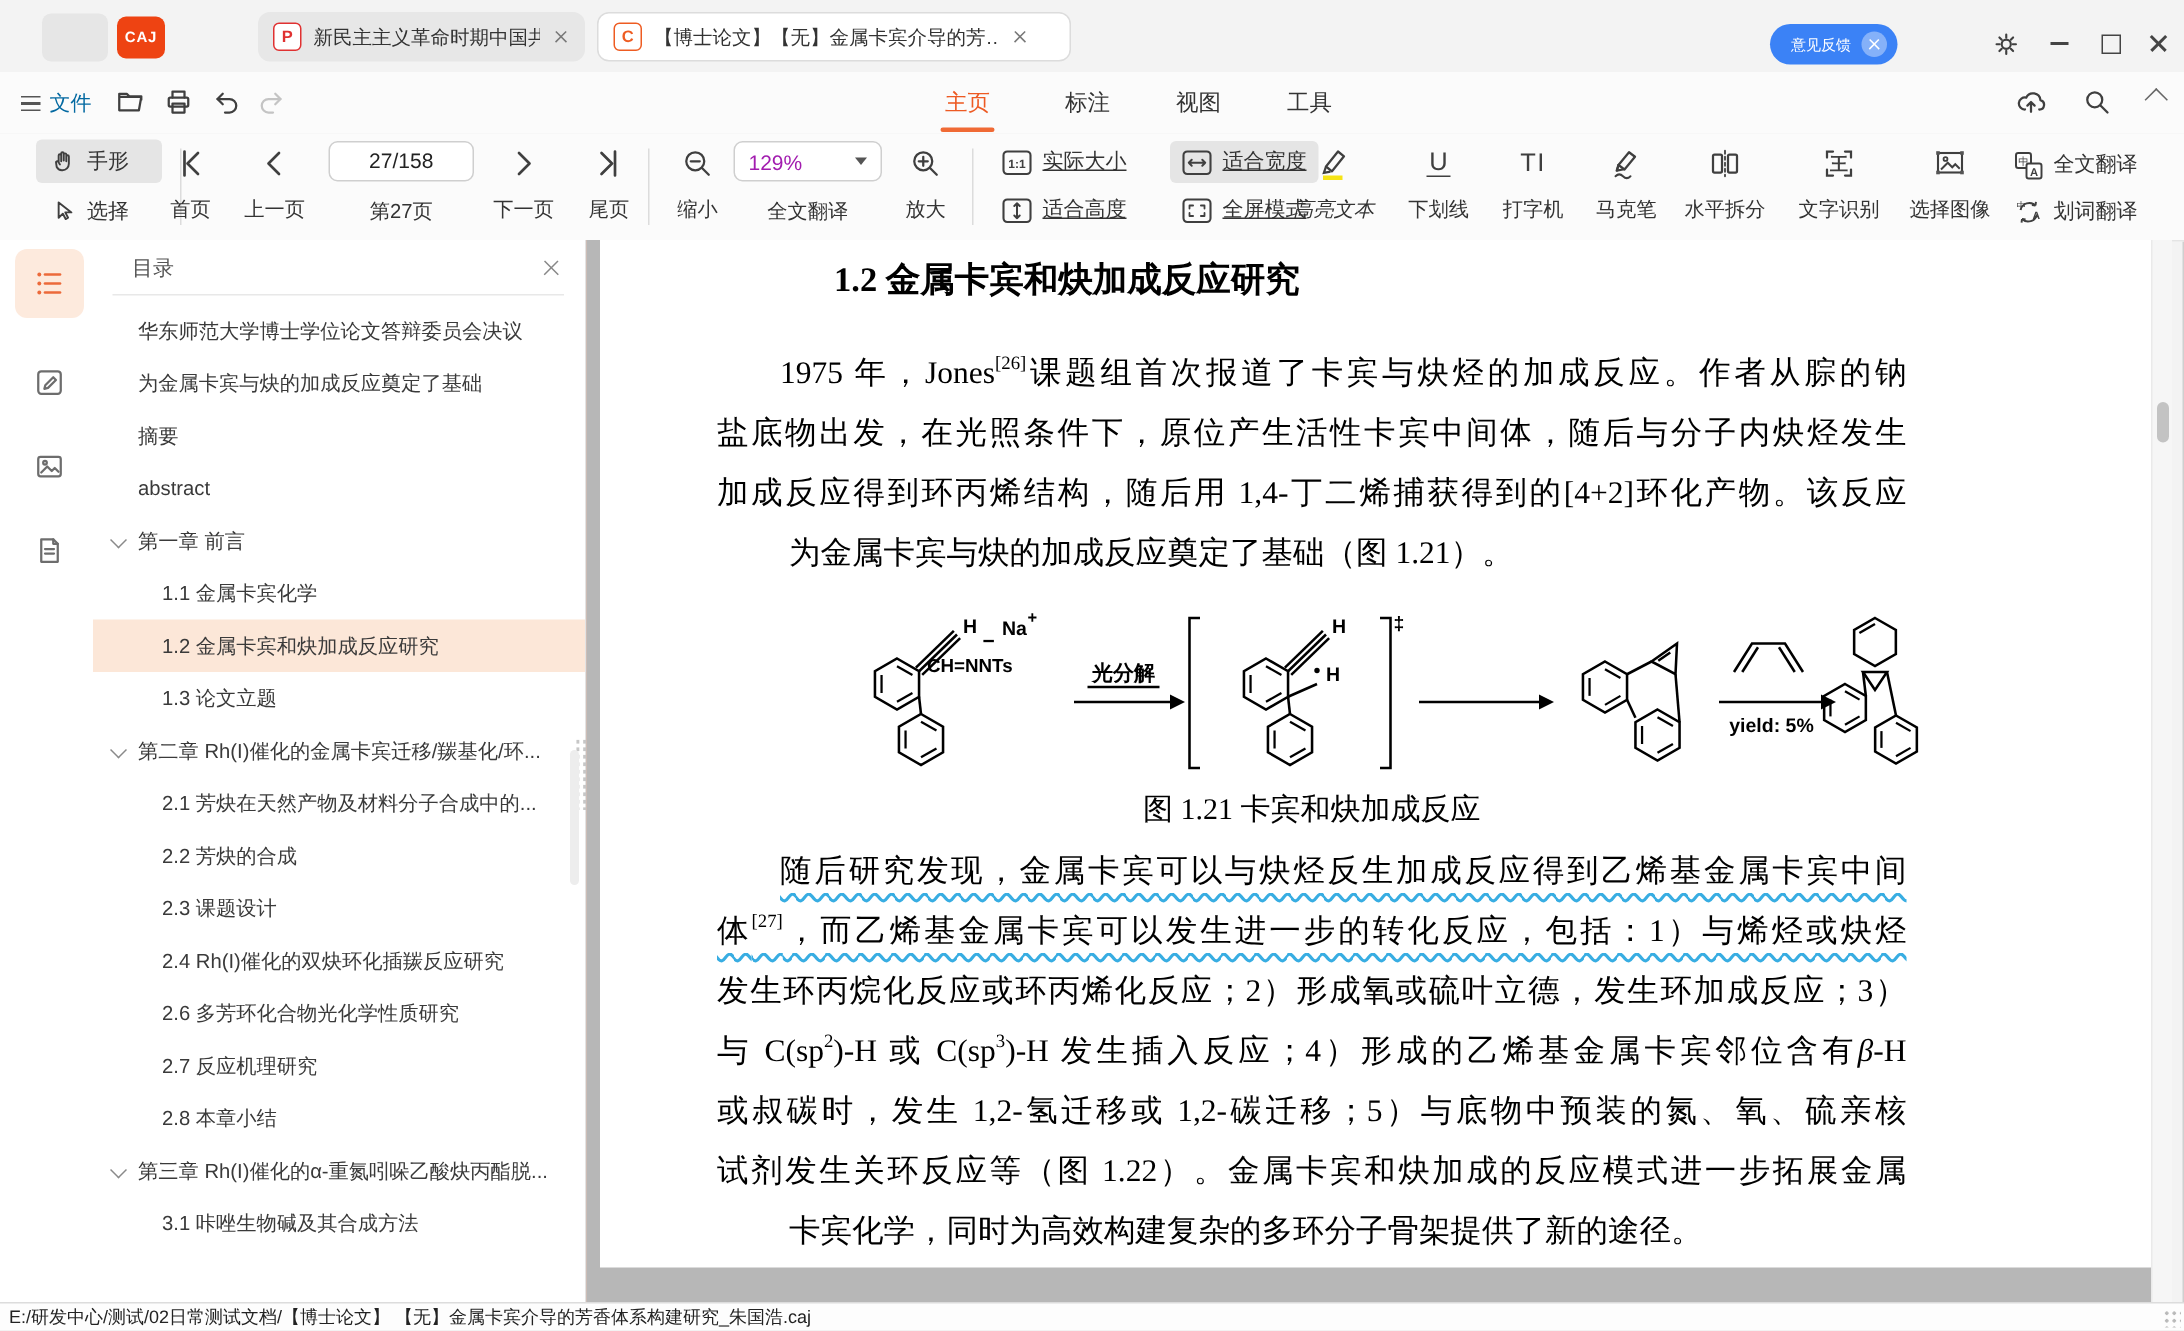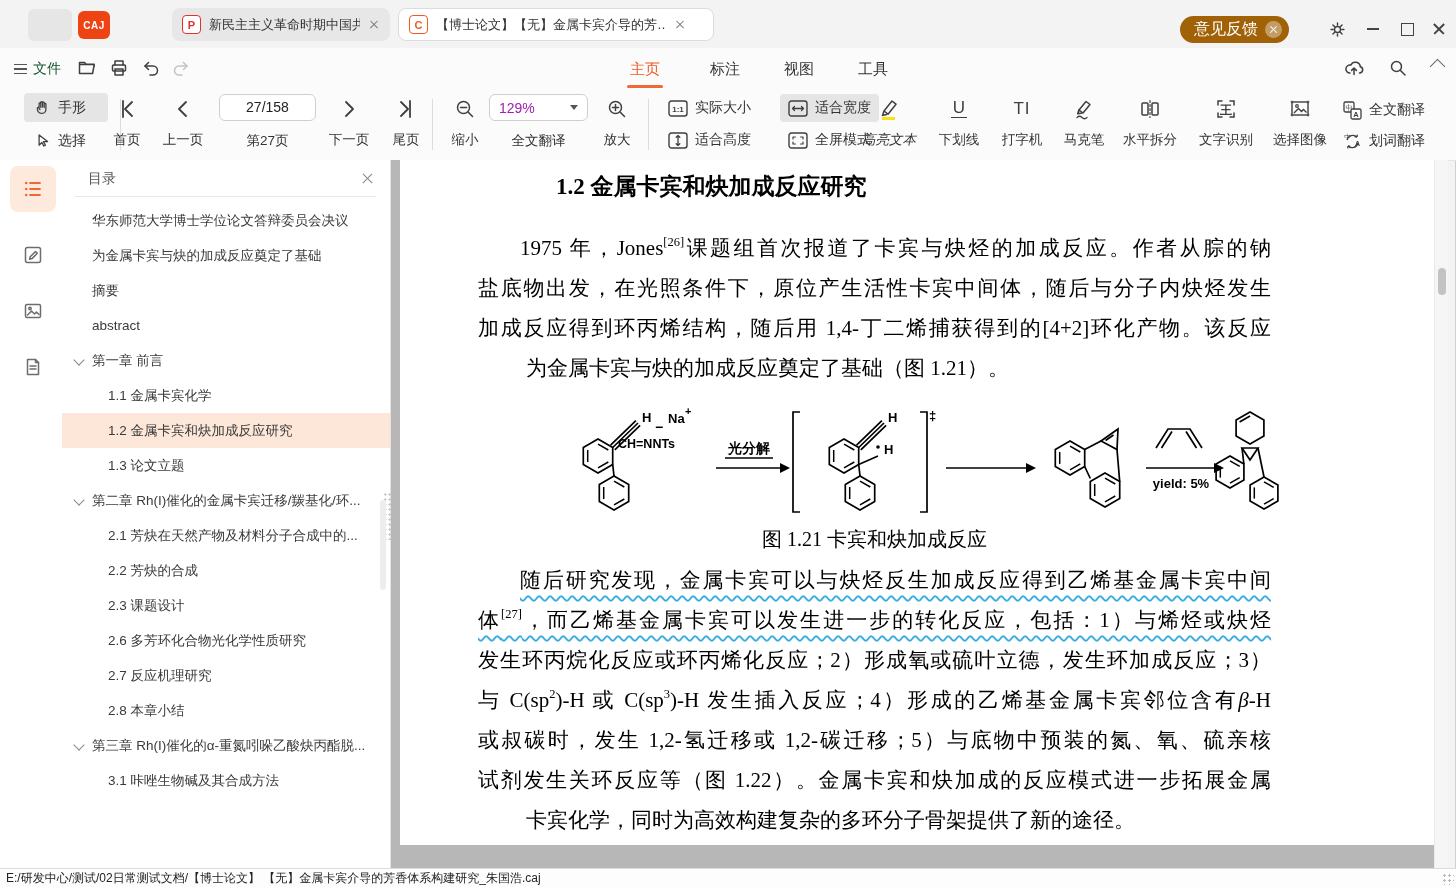--- a/index.html
+++ b/index.html
@@ -17,35 +17,35 @@
   .doc-tab .title{max-width:230px;overflow:hidden;white-space:nowrap;}
   .tab-inactive{left:172px;width:218px;background:#e7e7e7;}
   .tab-active{left:398px;width:316px;background:#fff;border:1px solid #dcdcdc;}
   .ficon{width:17px;height:17px;border-radius:4px;font-size:11px;font-weight:bold;
          display:flex;align-items:center;justify-content:center;flex:none;background:#fff;}
   .ficon.p{border:1.5px solid #e03131;color:#e03131;}
   .ficon.c{border:1.5px solid #ee5c22;color:#ee5c22;}
   .xcross{position:relative;width:12px;height:12px;flex:none;}
   .xcross::before,.xcross::after{content:"";position:absolute;left:1px;top:5.4px;width:10px;height:1.3px;background:#777;}
   .xcross::before{transform:rotate(45deg);} .xcross::after{transform:rotate(-45deg);}
-  .feedback{position:absolute;left:1180px;top:16px;height:27px;background:#a16207;border-radius:14px;
-            display:flex;align-items:center;gap:7px;padding:0 7px 0 14px;color:#fff;font-size:16px;text-align:center;}
+  .feedback{position:absolute;left:1180px;top:16px;height:27px;background:#3b82f6;border-radius:14px;
+            display:flex;align-items:center;gap:7px;padding:0 7px 0 14px;color:#fff;font-size:10px;text-align:center;}
   .feedback .bubble{width:17px;height:17px;border-radius:50%;background:rgba(255,255,255,.38);position:relative;}
   .feedback .bubble::before,.feedback .bubble::after{content:"";position:absolute;left:4px;top:7.7px;width:9px;height:1.4px;background:#fff;}
   .feedback .bubble::before{transform:rotate(45deg);} .feedback .bubble::after{transform:rotate(-45deg);}
   .winbtn{position:absolute;top:18px;width:22px;height:22px;display:flex;align-items:center;justify-content:center;}
   .gear{left:1326px;} .minb{left:1362px;} .maxb{left:1396px;} .closeb{left:1428px;}
   .minb i{display:block;width:12px;height:1.6px;background:#444;}
   .maxb i{display:block;width:11px;height:11px;border:1.5px solid #444;}
   .closeb{position:absolute;} .closeb .xc{width:14px;height:14px;position:relative;}
   .closeb .xc::before,.closeb .xc::after{content:"";position:absolute;left:0;top:6.3px;width:14px;height:1.5px;background:#444;}
   .closeb .xc::before{transform:rotate(45deg);} .closeb .xc::after{transform:rotate(-45deg);}
   
   .menubar{position:absolute;left:0;top:48px;width:1456px;height:41px;background:#fbfbfb;border-bottom:1px solid #ececec;}
-  .filebtn{position:absolute;left:14px;top:8px;height:26px;display:flex;align-items:center;gap:6px;font-size:14px;color:#14532d;}
+  .filebtn{position:absolute;left:14px;top:8px;height:26px;display:flex;align-items:center;gap:6px;font-size:14px;color:#0369a1;}
   .hlines{width:13px;height:10px;display:flex;flex-direction:column;justify-content:space-between;}
   .hlines i{height:1.4px;background:#555;display:block;}
   .vsep{position:absolute;width:1px;background:#dcdcdc;}
   .mb-ico{position:absolute;top:9px;width:22px;height:22px;}
   .ribbon-tab{position:absolute;top:9px;font-size:15px;color:#333;height:26px;line-height:24px;}
   .ribbon-tab.active{color:#ed5a23;}
   .ribbon-tab.active::after{content:"";position:absolute;left:-3px;right:-3px;bottom:-5px;height:3px;border-radius:2px;background:#f06a35;}
   .chev-up{width:10px;height:10px;border-left:1.6px solid #666;border-top:1.6px solid #666;transform:rotate(45deg);margin-top:4px;}
   
   .toolbar{position:absolute;left:0;top:89px;width:1456px;height:71px;background:#fbfbfb;border-bottom:1px solid #e4e4e4;}
@@ -53,21 +53,21 @@
   .sel{background:#e5e5e5;}
   .tool{position:absolute;top:4px;width:64px;text-align:center;}
   .tool .ic{height:31px;display:flex;align-items:center;justify-content:center;}
   .tool .lbl{font-size:13.5px;color:#333;margin-top:7px;white-space:nowrap;}
   .pageinput{position:absolute;left:219px;top:5px;width:97px;height:27px;background:#fff;border:1px solid #cfcfcf;border-radius:6px;
              text-align:center;font-size:14px;color:#222;box-sizing:border-box;line-height:25px;}
   .zoomdd{position:absolute;left:489px;top:5px;width:99px;height:27px;background:#fff;border:1px solid #cfcfcf;border-radius:6px;
           box-sizing:border-box;display:flex;align-items:center;font-size:14px;color:#a21caf;padding:0 9px;}
   .zoomdd .caret{margin-left:auto;width:0;height:0;border-left:4px solid transparent;border-right:4px solid transparent;border-top:5px solid #555;}
   .ddlbl{position:absolute;top:43px;font-size:13.5px;color:#333;text-align:center;}
-  .viewbtn{position:absolute;height:28px;display:flex;align-items:center;gap:7px;font-size:14px;color:#333;padding:0 8px;border-radius:4px;box-sizing:border-box;}
+  .viewbtn{position:absolute;height:28px;display:flex;align-items:center;gap:7px;font-size:14px;color:#333;padding:0 8px;border-radius:4px;box-sizing:border-box;text-decoration:underline;}
   .transbtn{position:absolute;height:24px;display:flex;align-items:center;gap:6px;font-size:14px;color:#333;}
   svg.ic2{stroke:#3f3f3f;fill:none;stroke-width:1.5;stroke-linecap:round;stroke-linejoin:round;}
   .uglyph{font-size:17px;color:#3f3f3f;border-bottom:1.8px solid #3f3f3f;line-height:17px;padding:0 2px 1px;}
   .tiglyph{font-size:17px;color:#3f3f3f;letter-spacing:1px;}
   
   .workarea{position:absolute;left:0;top:160px;width:1284px;height:708px;background:#c2410c;}
   .rail{position:absolute;left:0;top:0;width:62px;height:708px;background:#fff;}
   .railbtn{position:absolute;left:10px;width:46px;height:46px;border-radius:8px;display:flex;align-items:center;justify-content:center;}
   .railbtn.active{background:#fdeadd;}
   .tocpanel{position:absolute;left:62px;top:0;width:329px;height:708px;background:#fff;border-right:1px solid #e3e3e3;box-sizing:border-box;}
@@ -482,20 +482,23 @@
           <div class="toc-item lvl1">
             <span>2.1 芳炔在天然产物及材料分子合成中的...</span>
           </div>
           <div class="toc-item lvl1">
             <span>2.2 芳炔的合成</span>
           </div>
           <div class="toc-item lvl1">
             <span>2.3 课题设计</span>
           </div>
           <div class="toc-item lvl1">
+            <span>2.4 Rh(I)催化的双炔环化插羰反应研究</span>
+          </div>
+          <div class="toc-item lvl1">
             <span>2.6 多芳环化合物光化学性质研究</span>
           </div>
           <div class="toc-item lvl1">
             <span>2.7 反应机理研究</span>
           </div>
           <div class="toc-item lvl1">
             <span>2.8 本章小结</span>
           </div>
           <div class="toc-item lvl0">
             <span class="chev"></span>

